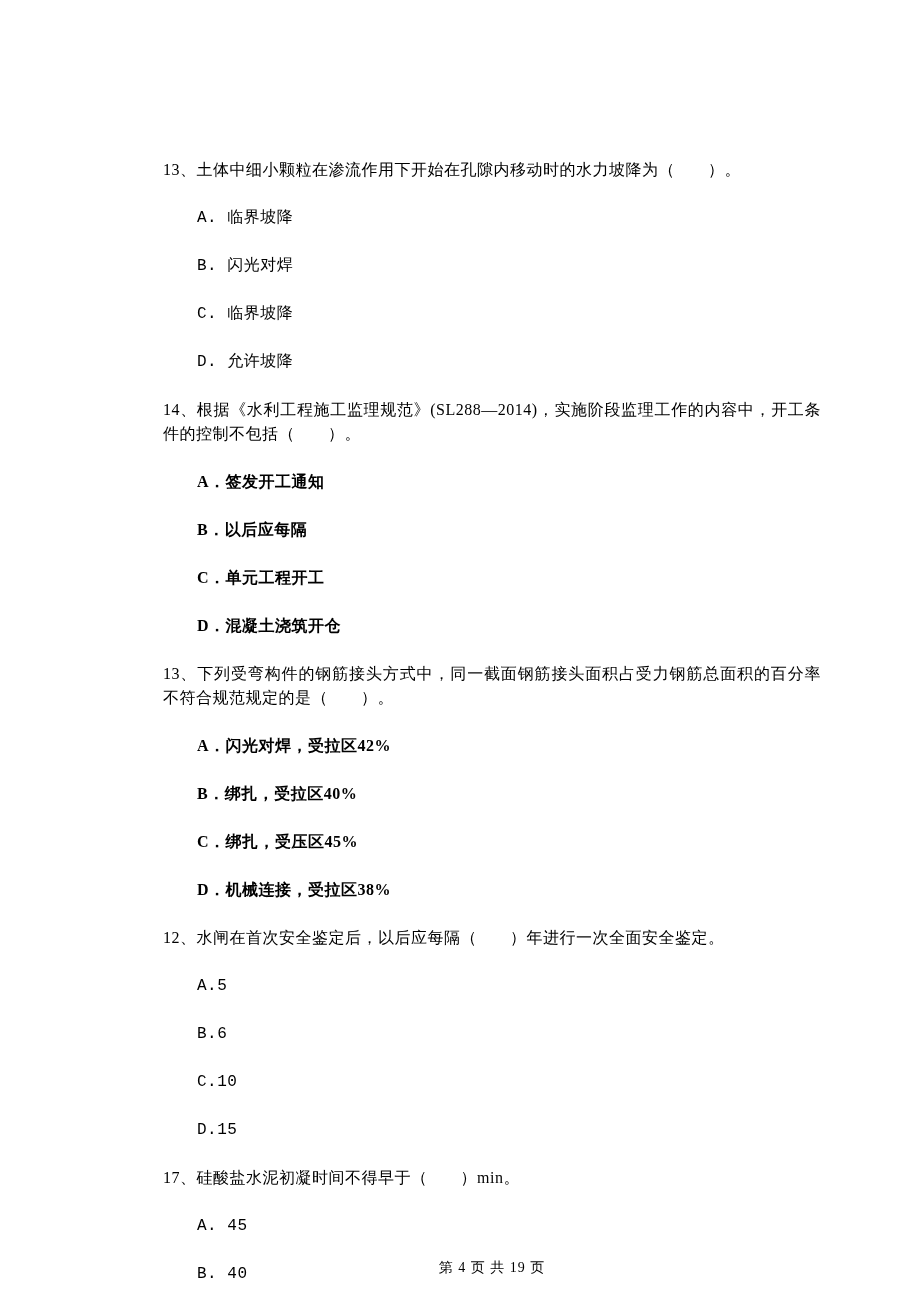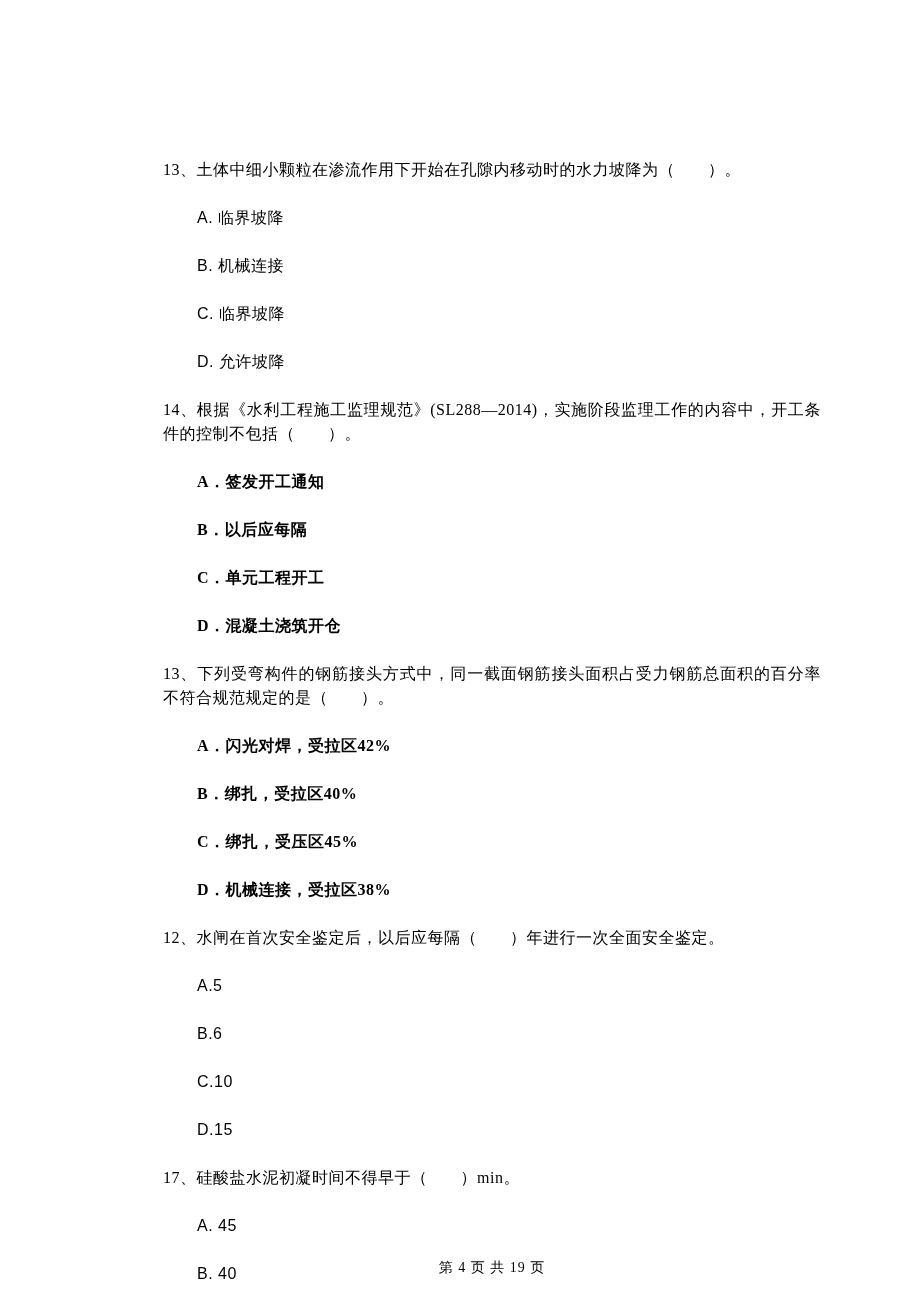--- a/index.html
+++ b/index.html
@@ -15,21 +15,21 @@
       line-height: 1.5;
     }
     .question-stem {
       margin-bottom: 24px;
       text-align: justify;
       letter-spacing: 0.5px;
     }
     .option {
       margin-left: 50px;
       margin-bottom: 24px;
-      font-family: Liberation Sans, sans-serif;
+      font-family: Liberation Mono, monospace;
       letter-spacing: 0.5px;
     }
     .option-wide {
       margin-left: 50px;
       margin-bottom: 24px;
       letter-spacing: 0.5px;
       font-weight: bold;
     }
     .footer {
       position: absolute;
@@ -39,21 +39,21 @@
       text-align: center;
       font-size: 14px;
       letter-spacing: 1px;
     }
   </style>
 </head>
 <body>
 
 <div class="question-stem">13、土体中细小颗粒在渗流作用下开始在孔隙内移动时的水力坡降为（　　）。</div>
 <div class="option">A. 临界坡降</div>
-<div class="option">B. 机械连接</div>
+<div class="option">B. 闪光对焊</div>
 <div class="option">C. 临界坡降</div>
 <div class="option">D. 允许坡降</div>
 
 <div class="question-stem">14、根据《水利工程施工监理规范》(SL288—2014)，实施阶段监理工作的内容中，开工条件的控制不包括（　　）。</div>
 <div class="option-wide">A．签发开工通知</div>
 <div class="option-wide">B．以后应每隔</div>
 <div class="option-wide">C．单元工程开工</div>
 <div class="option-wide">D．混凝土浇筑开仓</div>
 
 <div class="question-stem">13、下列受弯构件的钢筋接头方式中，同一截面钢筋接头面积占受力钢筋总面积的百分率不符合规范规定的是（　　）。</div>

